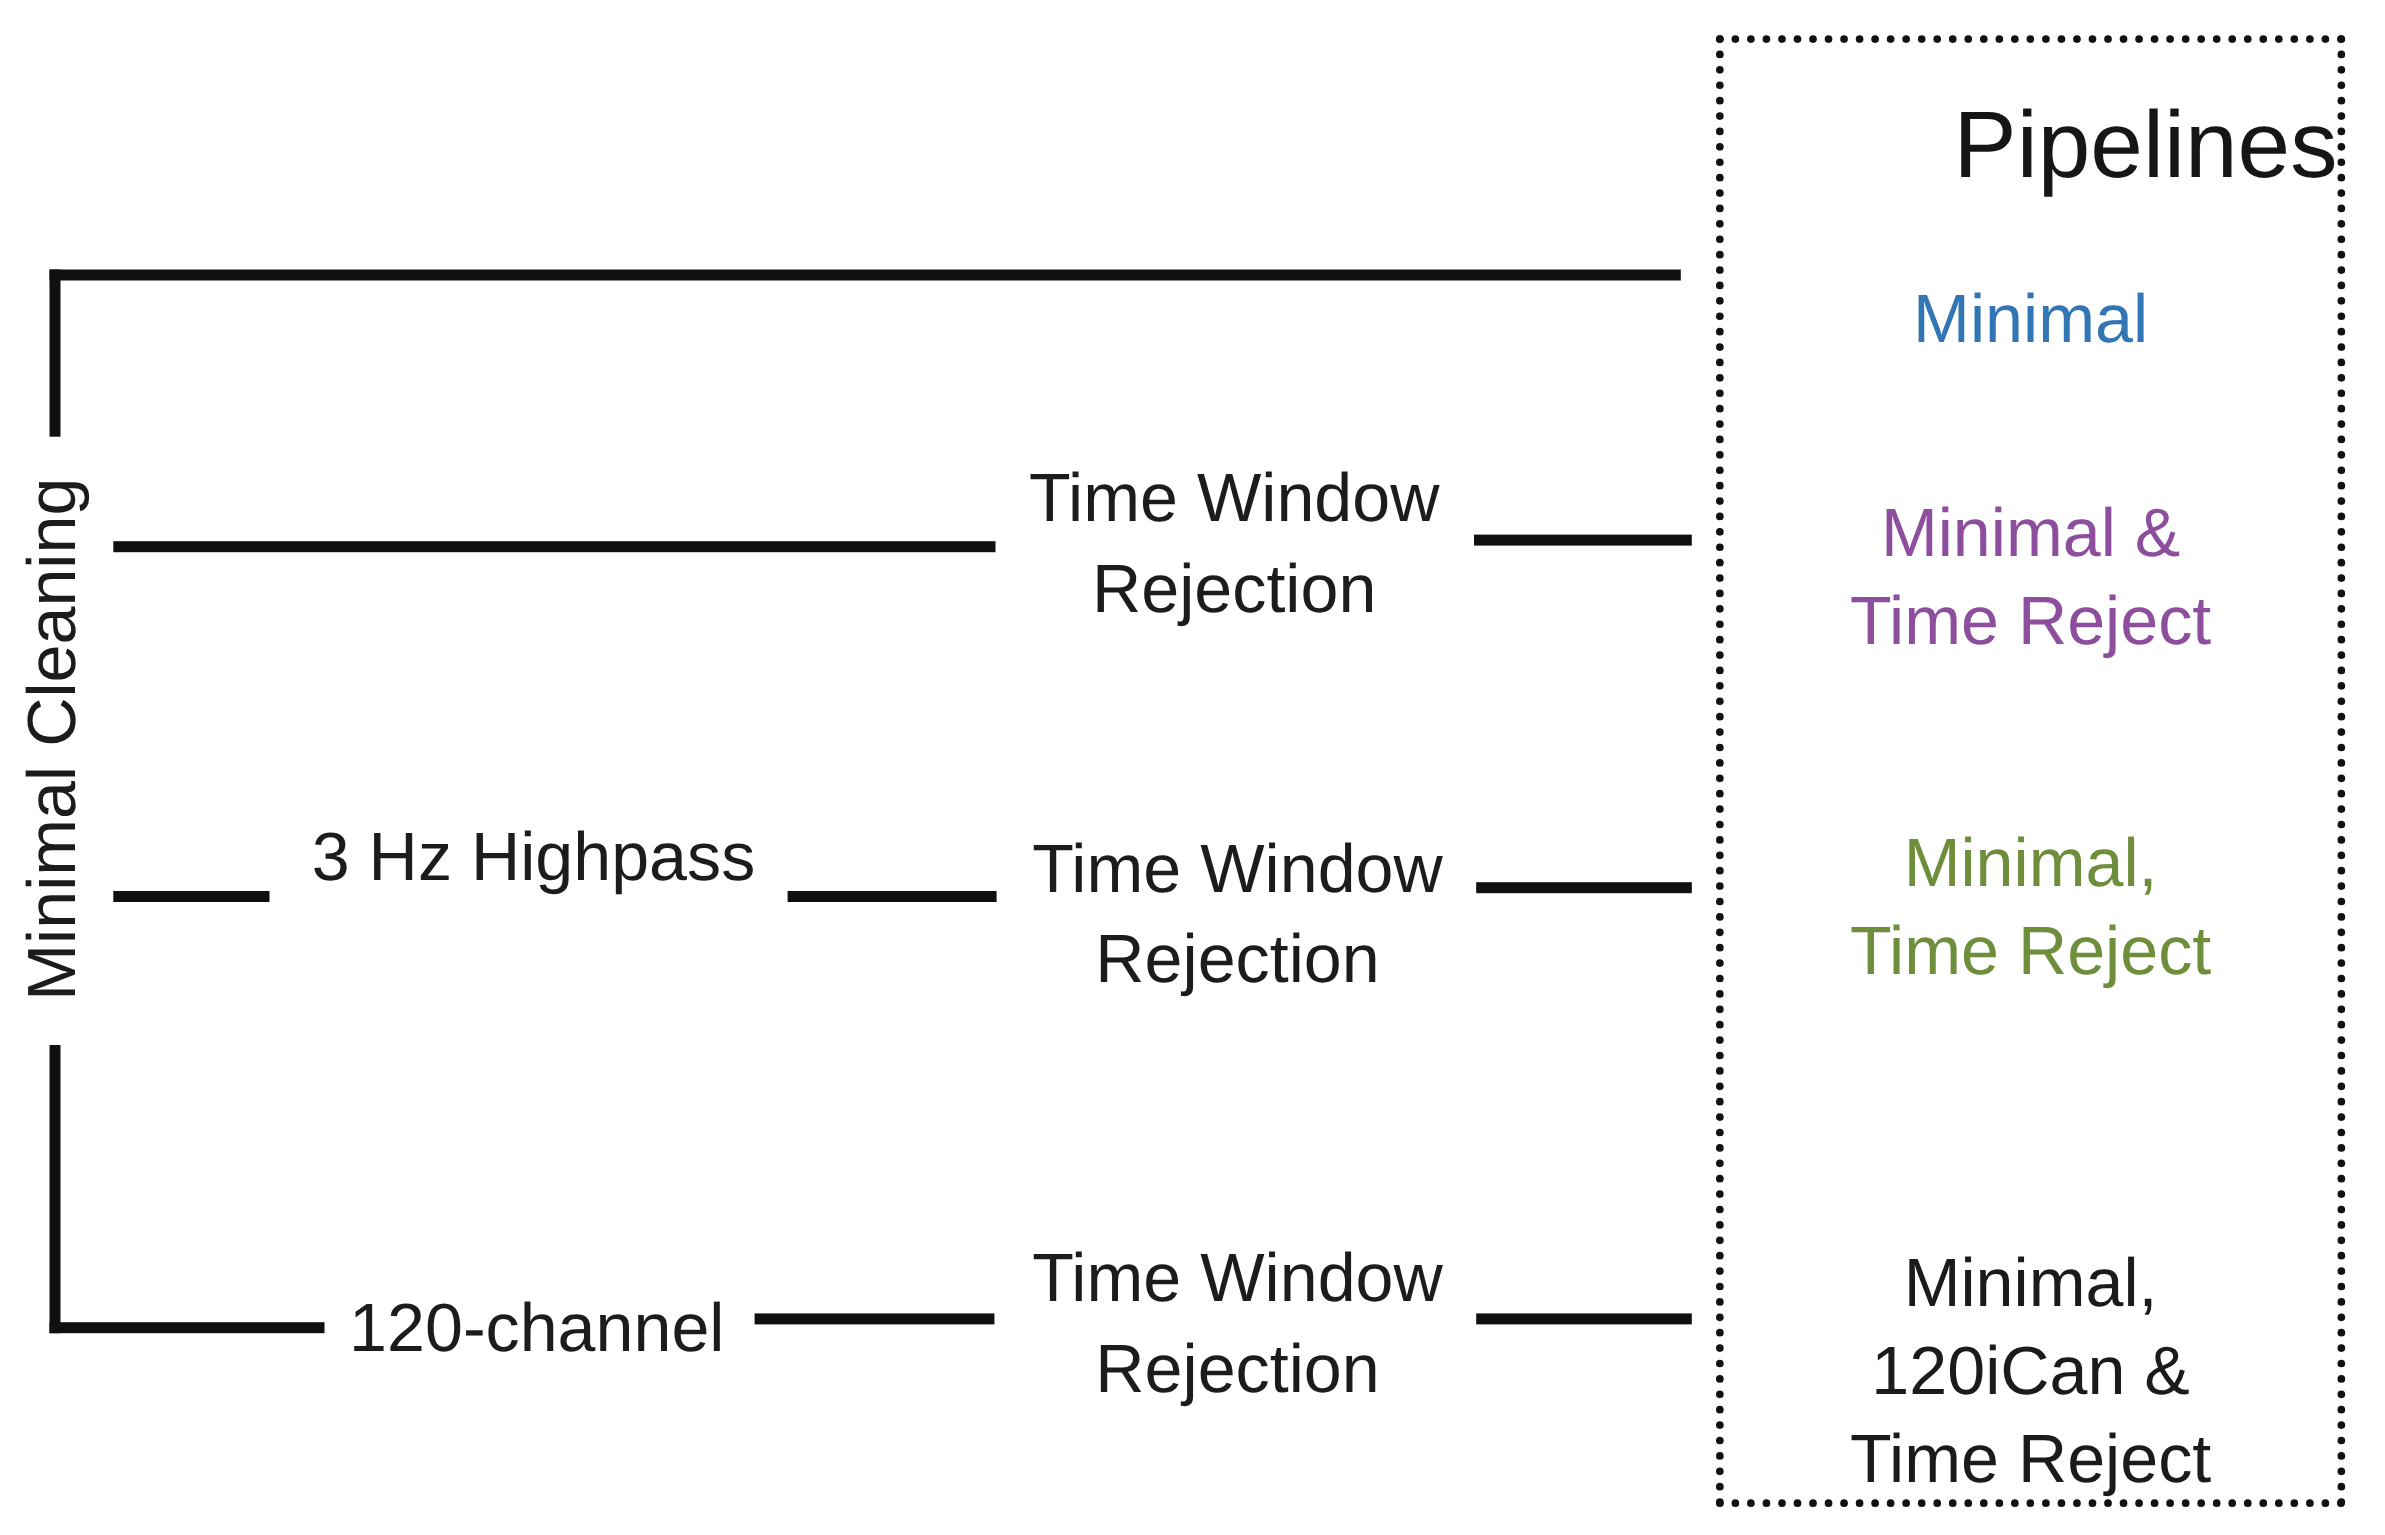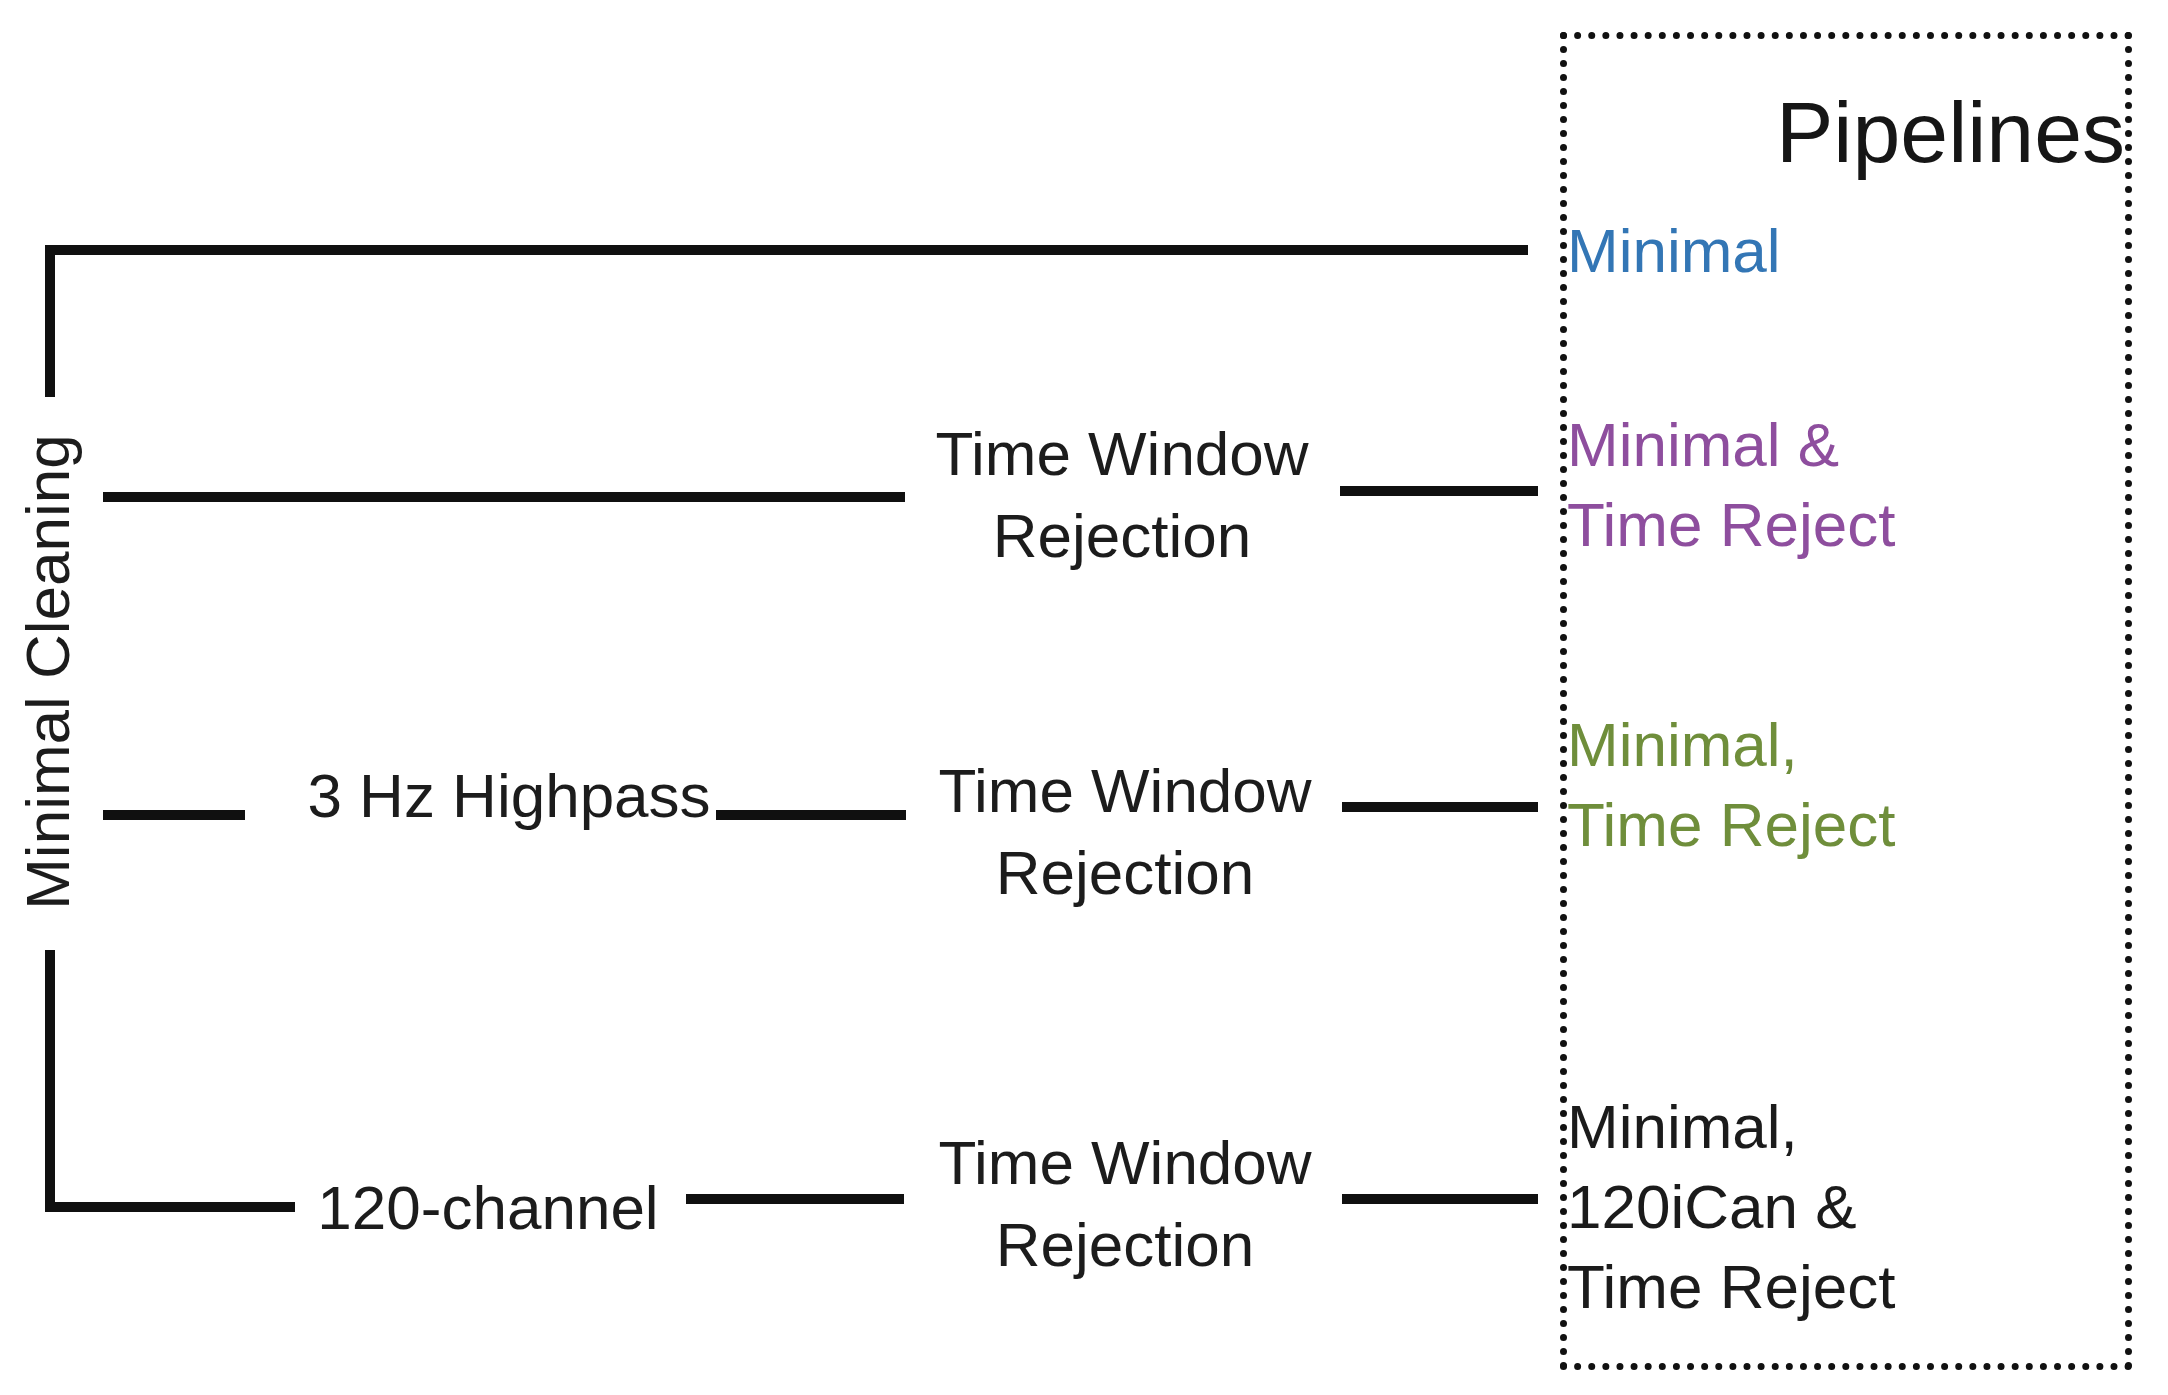--- a/index.html
+++ b/index.html
@@ -50,24 +50,25 @@
     text-align: right;
     font-size: 86px;
     line-height: 110px;
     color: #161616;
     white-space: nowrap;
   }
   .entry {
     position: absolute;
     left: 0;
     width: 100%;
-    text-align: left;
+    text-align: center;
     font-size: 62px;
     line-height: 80px;
     white-space: nowrap;
+    margin-top: 40px;
   }
   .entry-minimal        { top: 172px; }
   .entry-minimal-time   { top: 366px; }
   .entry-minimal-3hz    { top: 666px; }
   .entry-minimal-120    { top: 1048px; }
 </style>
 </head>
 <body>
 
 <div id="stage">
@@ -82,21 +83,21 @@
   <div class="line" style="left:103px; top:810px;  width:142px; height:10px;"></div>
   <div class="line" style="left:716px; top:810px;  width:190px; height:10px;"></div>
   <div class="line" style="left:1342px;top:802px;  width:196px; height:10px;"></div>
 
   <div class="line" style="left:45px;  top:1202px; width:250px; height:10px;"></div>
   <div class="line" style="left:686px; top:1194px; width:218px; height:10px;"></div>
   <div class="line" style="left:1342px;top:1194px; width:196px; height:10px;"></div>
 
   <div class="label rotated" style="left:48px; top:672px;">Minimal Cleaning</div>
 
-  <div class="label" style="left:485px; top:796px;margin-left:24px;">3 Hz Highpass</div>
+  <div class="label" style="left:485px; top:780px;">3 Hz Highpass</div>
 
   <div class="label" style="left:488px; top:1208px;text-align:right;">
     <div>120-channel</div>
   </div>
 
   <div class="label" style="left:1122px; top:495px;">
     <div>Time Window</div>
     <div>Rejection</div>
   </div>
 

